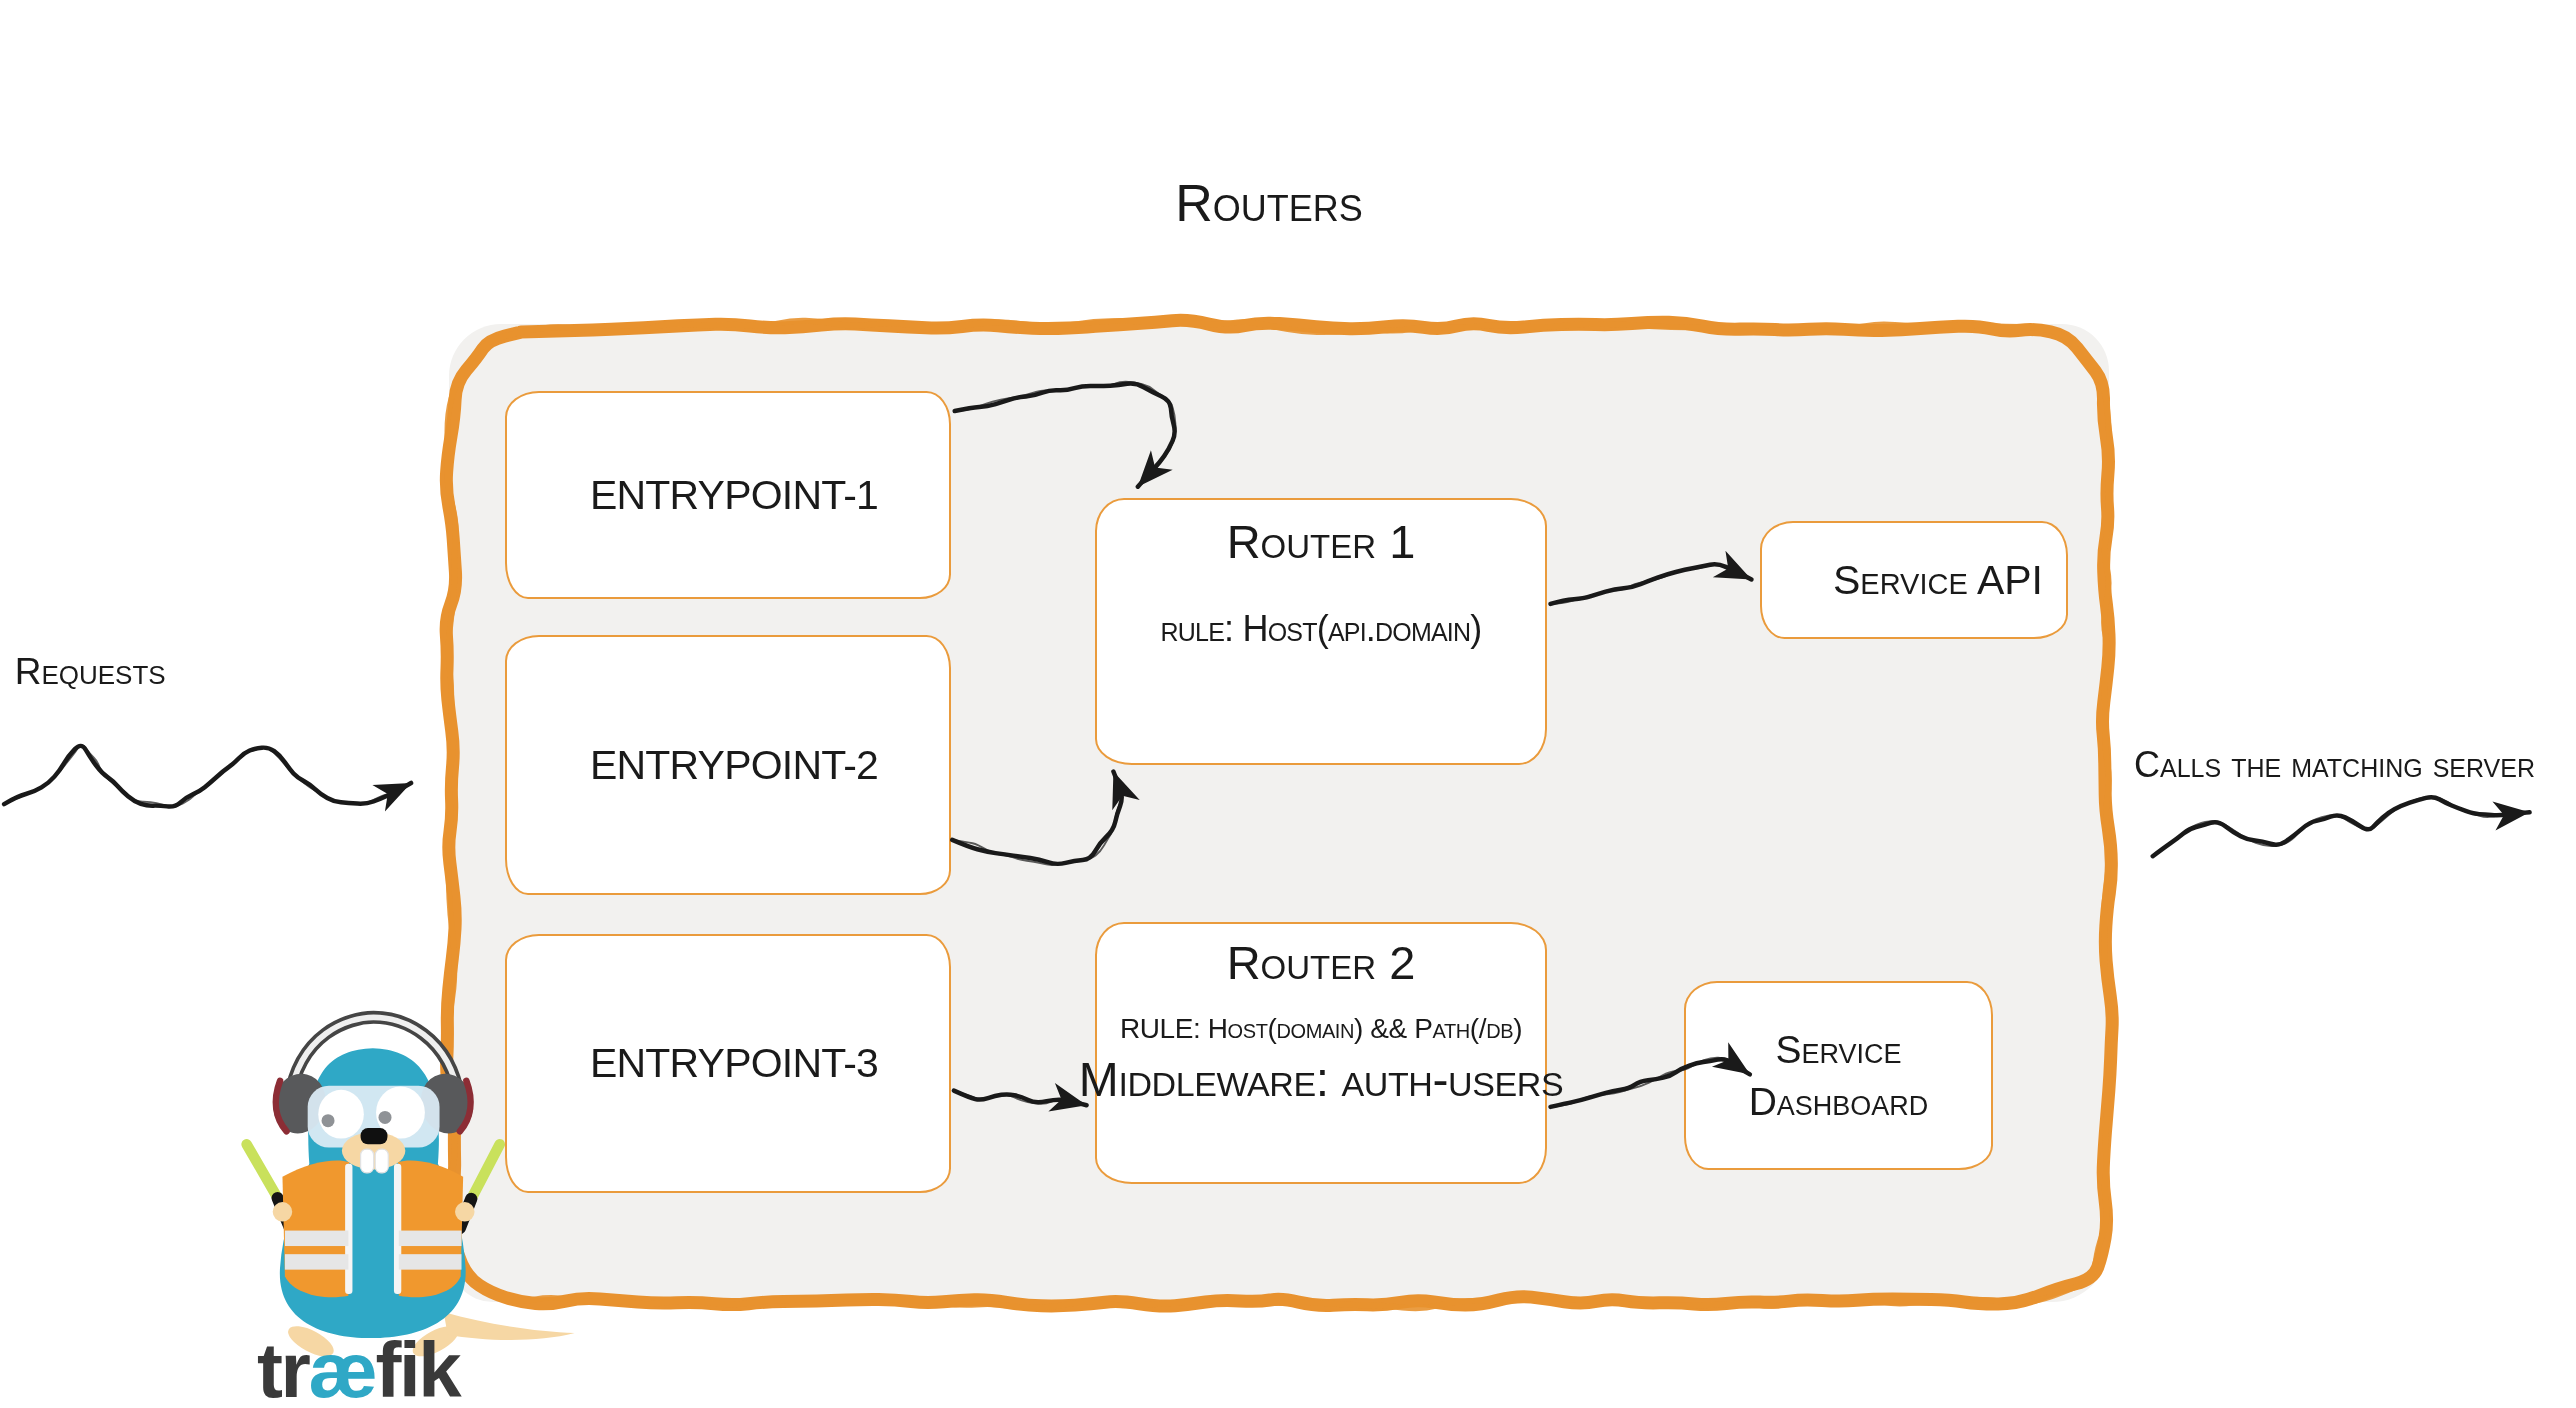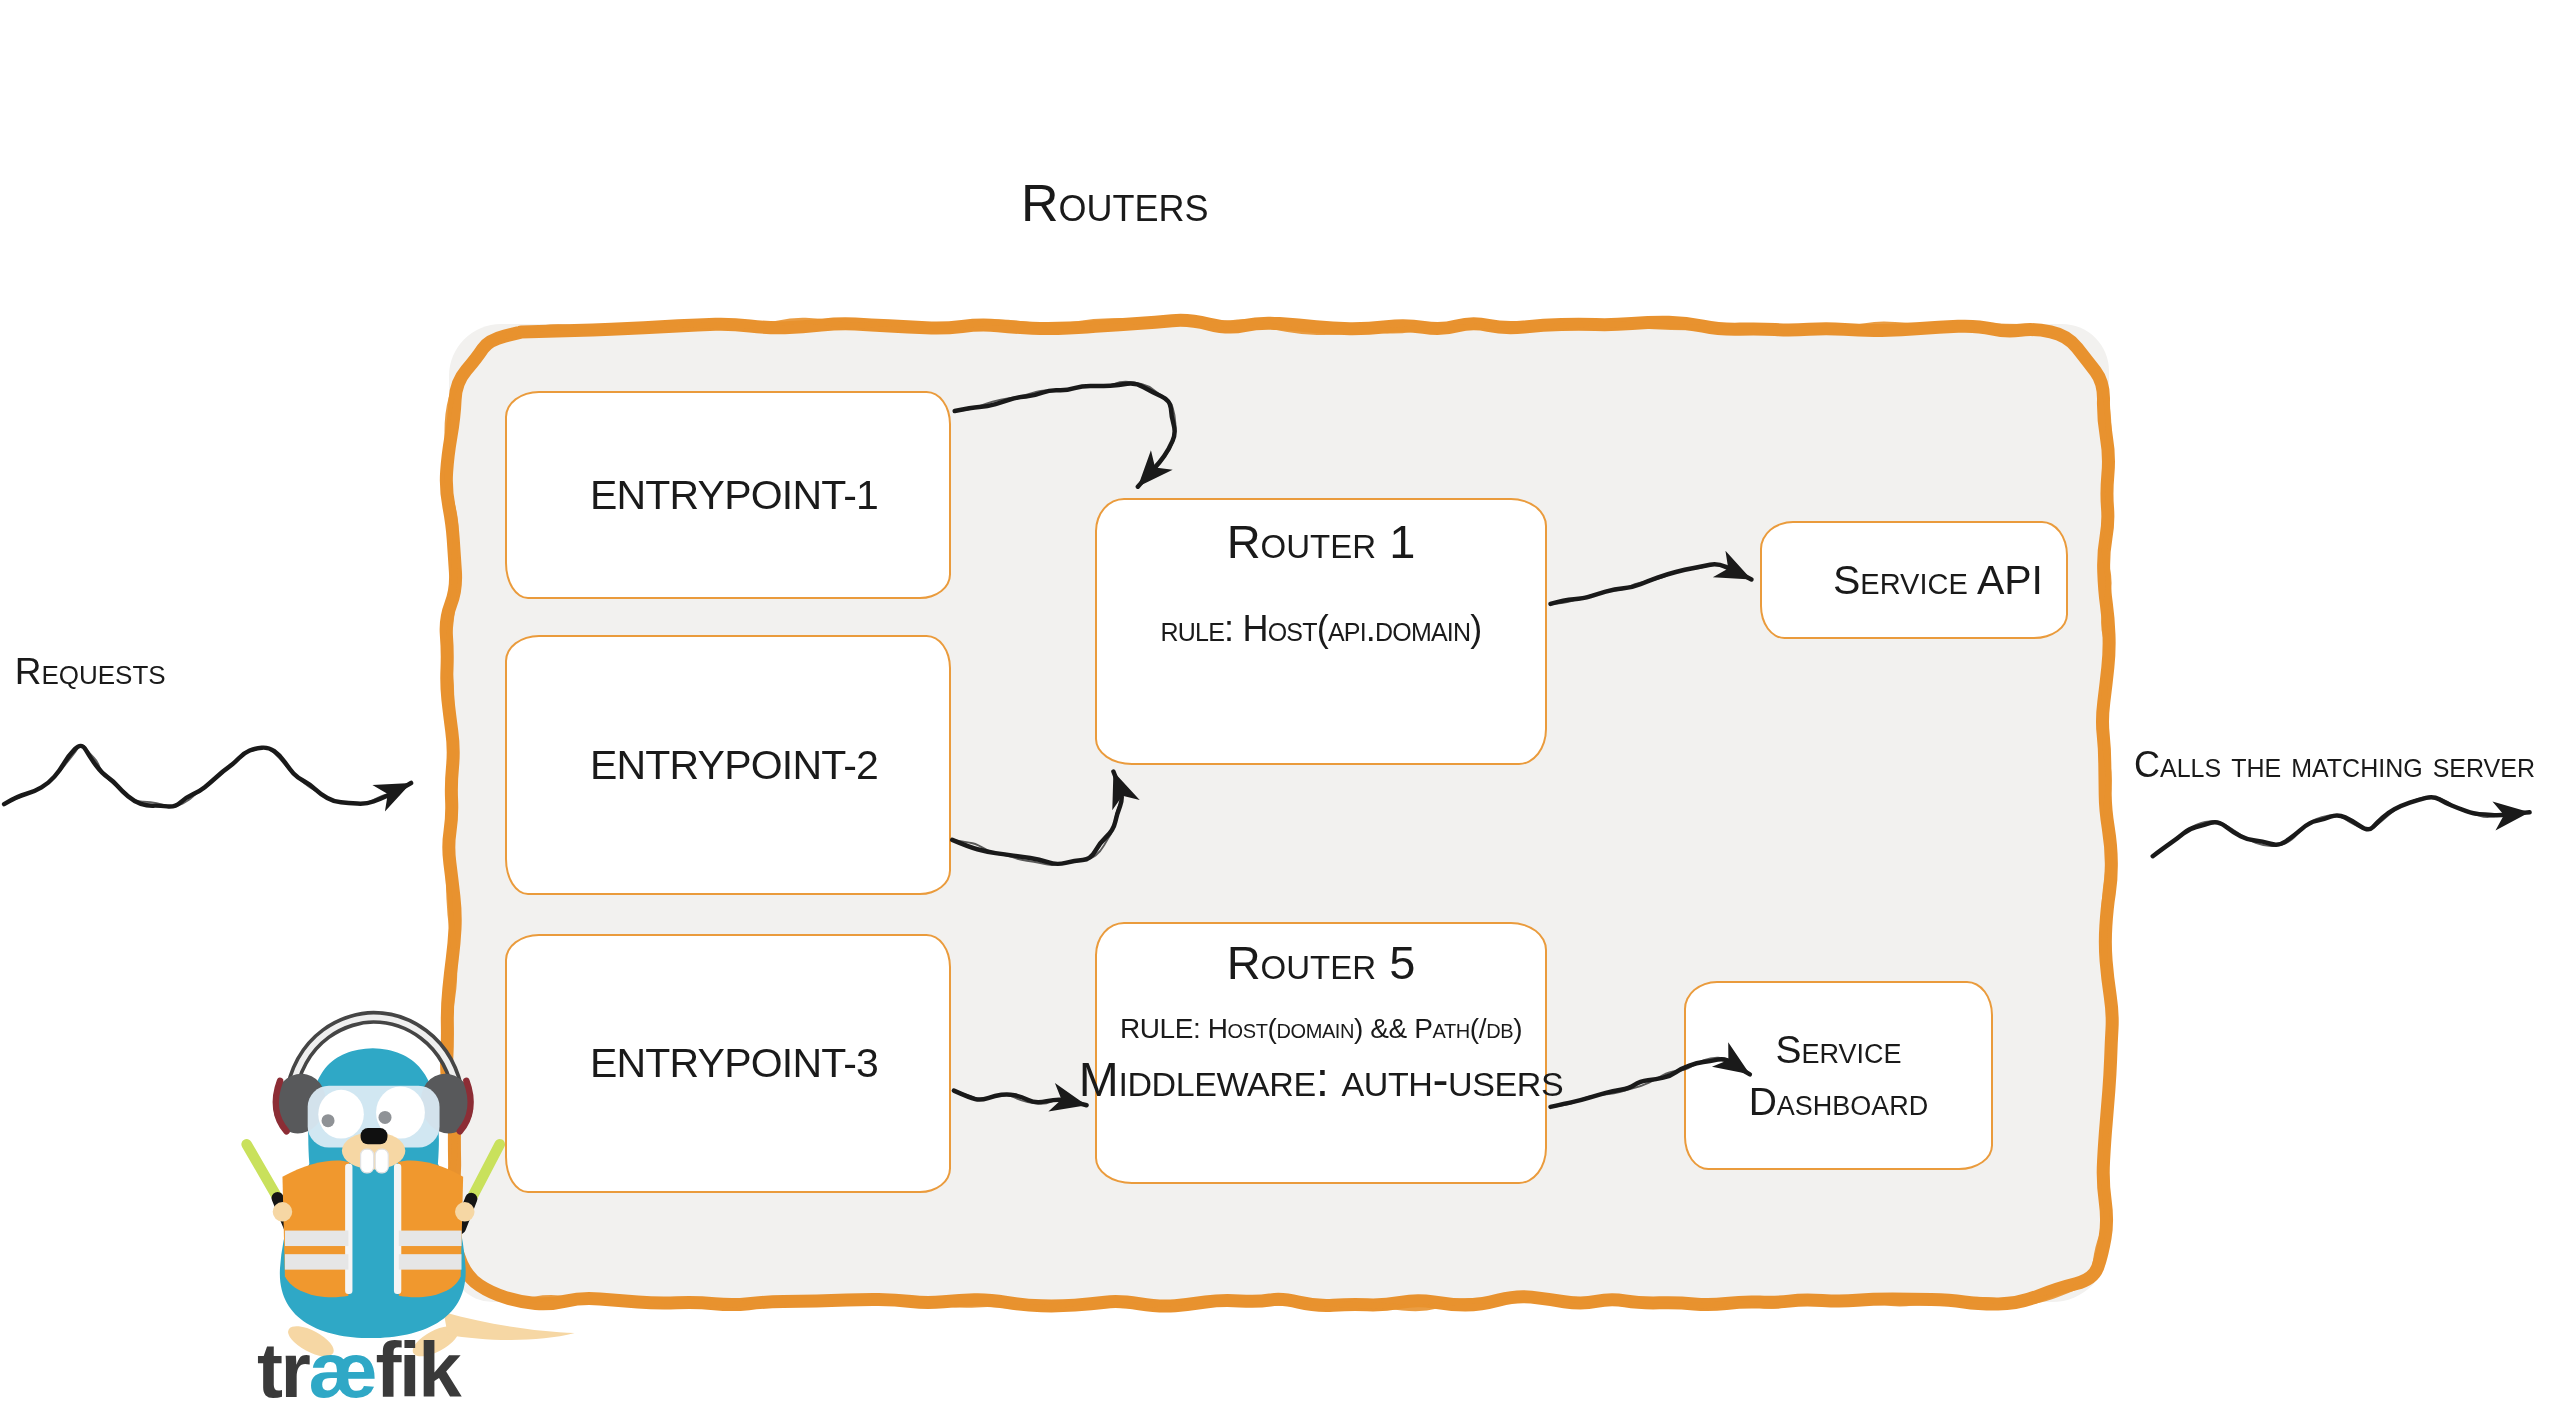--- a/index.html
+++ b/index.html
@@ -9,21 +9,21 @@
   .box{position:absolute;background:#ffffff;border:2.4px solid var(--c-box-border,#EA9B3C);display:flex;flex-direction:column;align-items:center;box-sizing:border-box;}
   .box.center{justify-content:center;}
   .smallcaps{font-variant:small-caps;}
   .caps{text-transform:uppercase;}
   .ep{left:505px;width:446px;border-radius:34px 24.4px 31px 23px / 26px 33px 24.4px 36px;padding-left:12px;}
   .ep .lbl{font-size:41px;letter-spacing:-0.8px;}
   .router{left:1095px;width:452px;border-radius:29px 36px 28px 37px / 33px 28px 36px 26px;}
   .router .name{font-size:47px;}
   .svc{border-radius:33px 26px 34px 24.4px / 28px 34px 24.4px 33px;}
   .svc .lbl{font-size:41px;text-align:center;line-height:1.32;}
-  .title{position:absolute;left:1021px;top:173px;width:496px;text-align:left;font-size:52px;}
+  .title{position:absolute;left:1021px;top:173px;width:496px;text-align:center;font-size:52px;}
   .side-label{position:absolute;font-size:37px;white-space:nowrap;}
   .r1-rule{font-size:36px;letter-spacing:-0.8px;margin-top:39px;}
   .r2-rule{font-size:28px;letter-spacing:-0.4px;margin-top:23px;white-space:nowrap;}
   .r2-mw{font-size:48px;letter-spacing:-0.4px;margin-top:7px;white-space:nowrap;}
   .wordmark{position:absolute;left:257px;top:1325px;font-size:78px;font-weight:bold;letter-spacing:-2.4px;color:var(--c-logo-text,#3A3A3A);}
   .wordmark .ae{color:var(--c-traefik-blue,#2BA6C6);}
   .squig{fill:none;stroke:var(--c-ink,#1a1a1a);stroke-linecap:round;stroke-linejoin:round;}
   .border-stroke{fill:none;stroke:var(--c-accent,#E8922F);stroke-linecap:round;stroke-linejoin:round;}
 </style>
 </head>
@@ -53,21 +53,21 @@
   </div>
   <div class="box ep center" style="top:934px;height:259px;">
     <div class="lbl caps">entrypoint-3</div>
   </div>
 
   <div class="box router" style="top:498px;height:267px;">
     <div class="name smallcaps" style="margin-top:14px;">Router 1</div>
     <div class="r1-rule smallcaps">rule: Host(api.domain)</div>
   </div>
   <div class="box router" style="top:922px;height:262px;">
-    <div class="name smallcaps" style="margin-top:11.4px;">Router 5</div>
+    <div class="name smallcaps" style="margin-top:11.4px;">Router 2</div>
     <div class="r2-rule smallcaps">RULE: Host(domain) &amp;&amp; Path(/db)</div>
     <div class="r2-mw smallcaps">Middleware: auth-users</div>
   </div>
 
   <div class="box svc center" style="left:1760px;top:521px;width:308px;height:118px;padding-left:48px;">
     <div class="lbl smallcaps">Service API</div>
   </div>
   <div class="box svc center" style="left:1684px;top:981px;width:309px;height:189px;padding:0 33px;">
     <div class="lbl smallcaps" style="font-size:39px;">Service Dashboard</div>
   </div>

